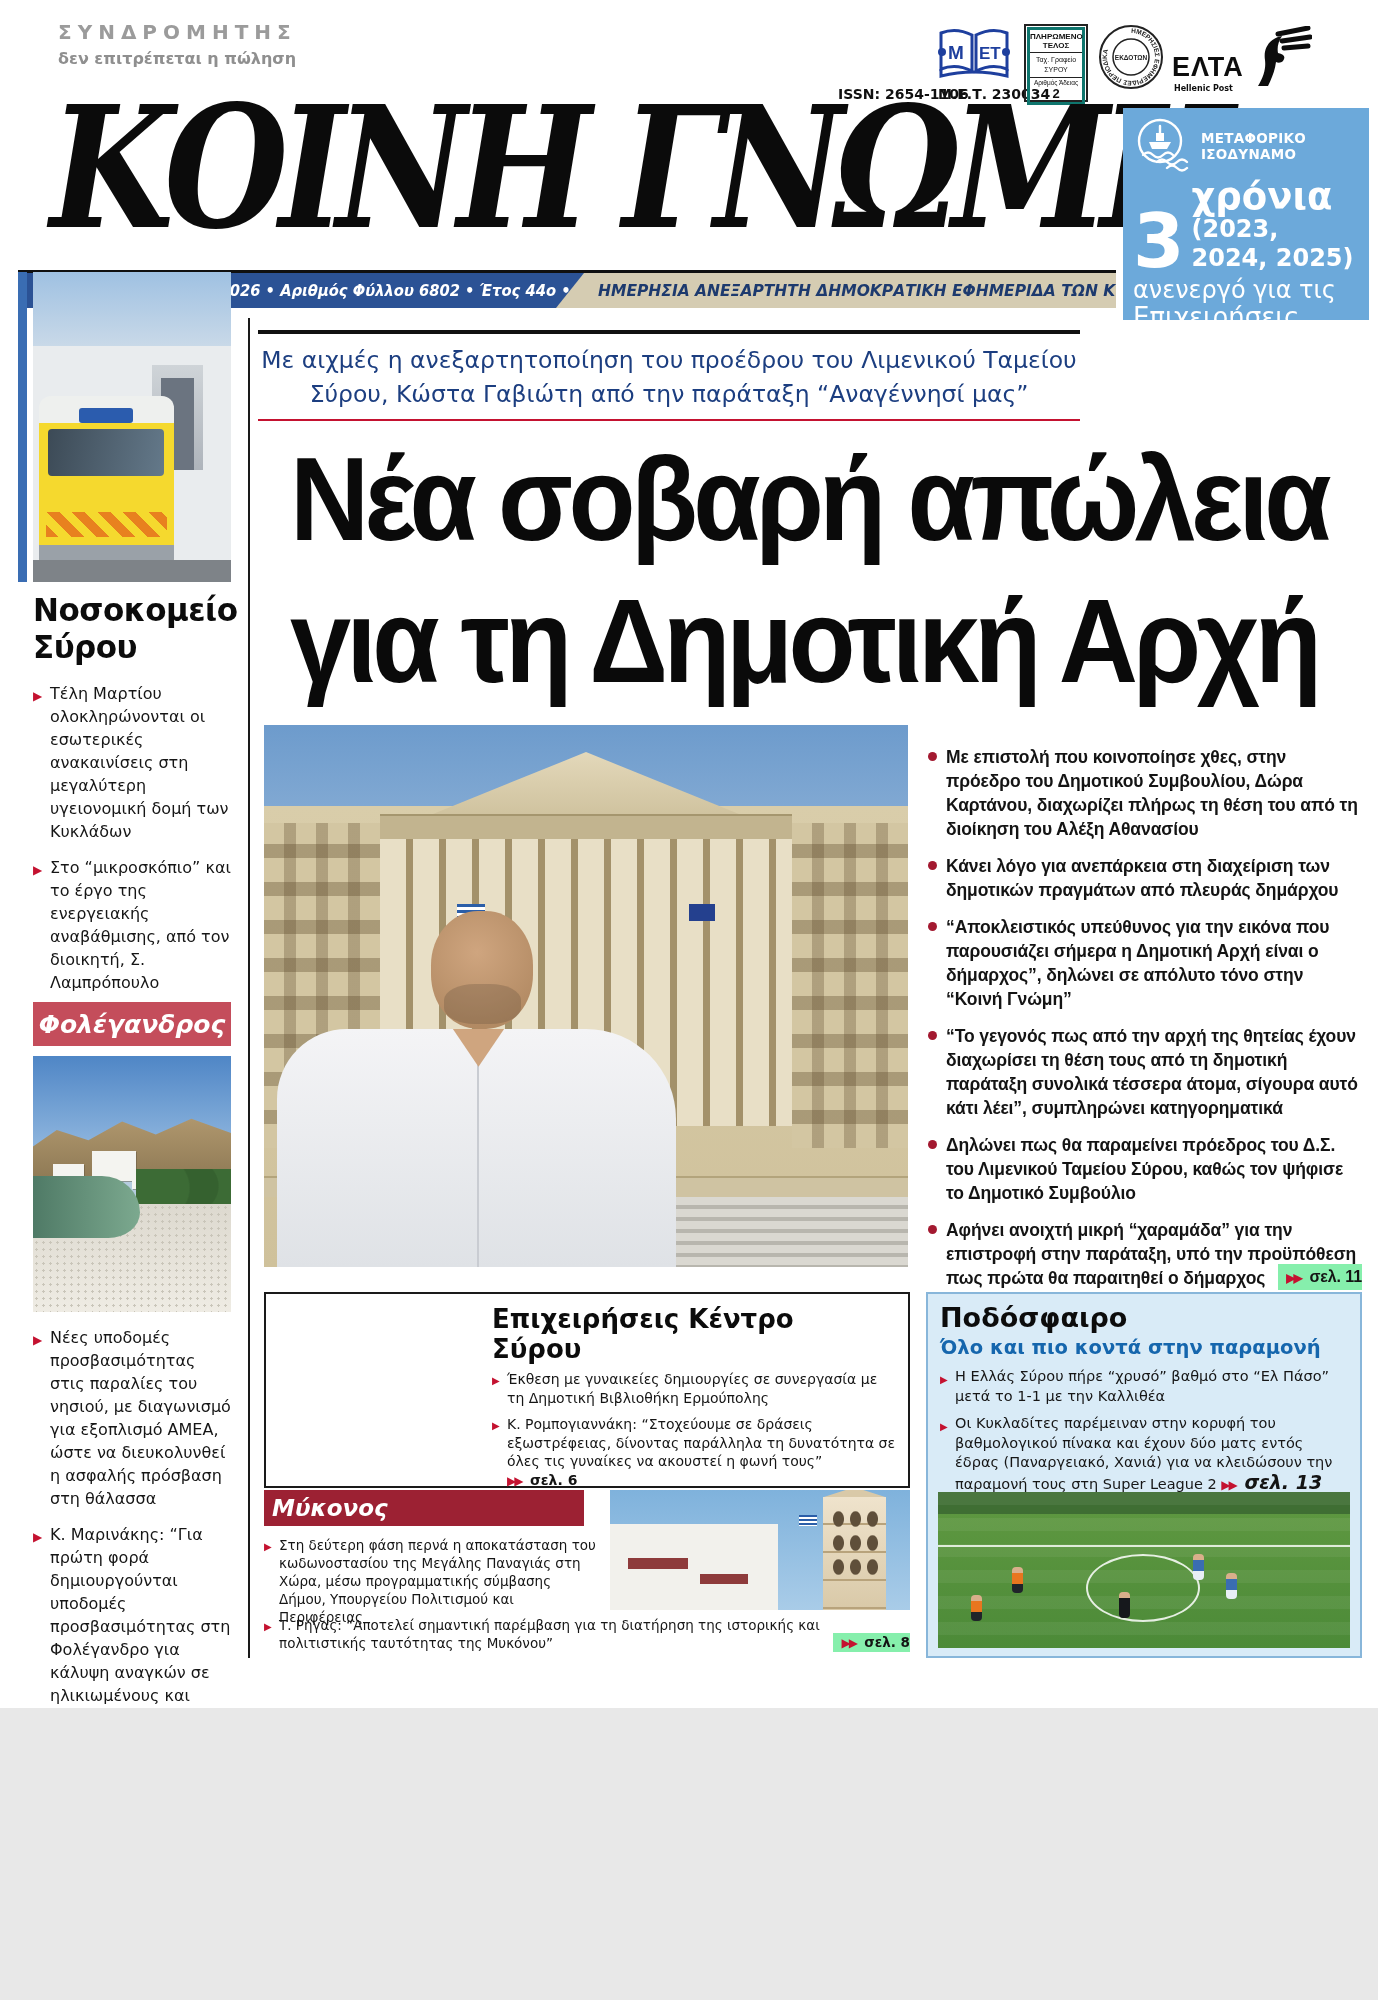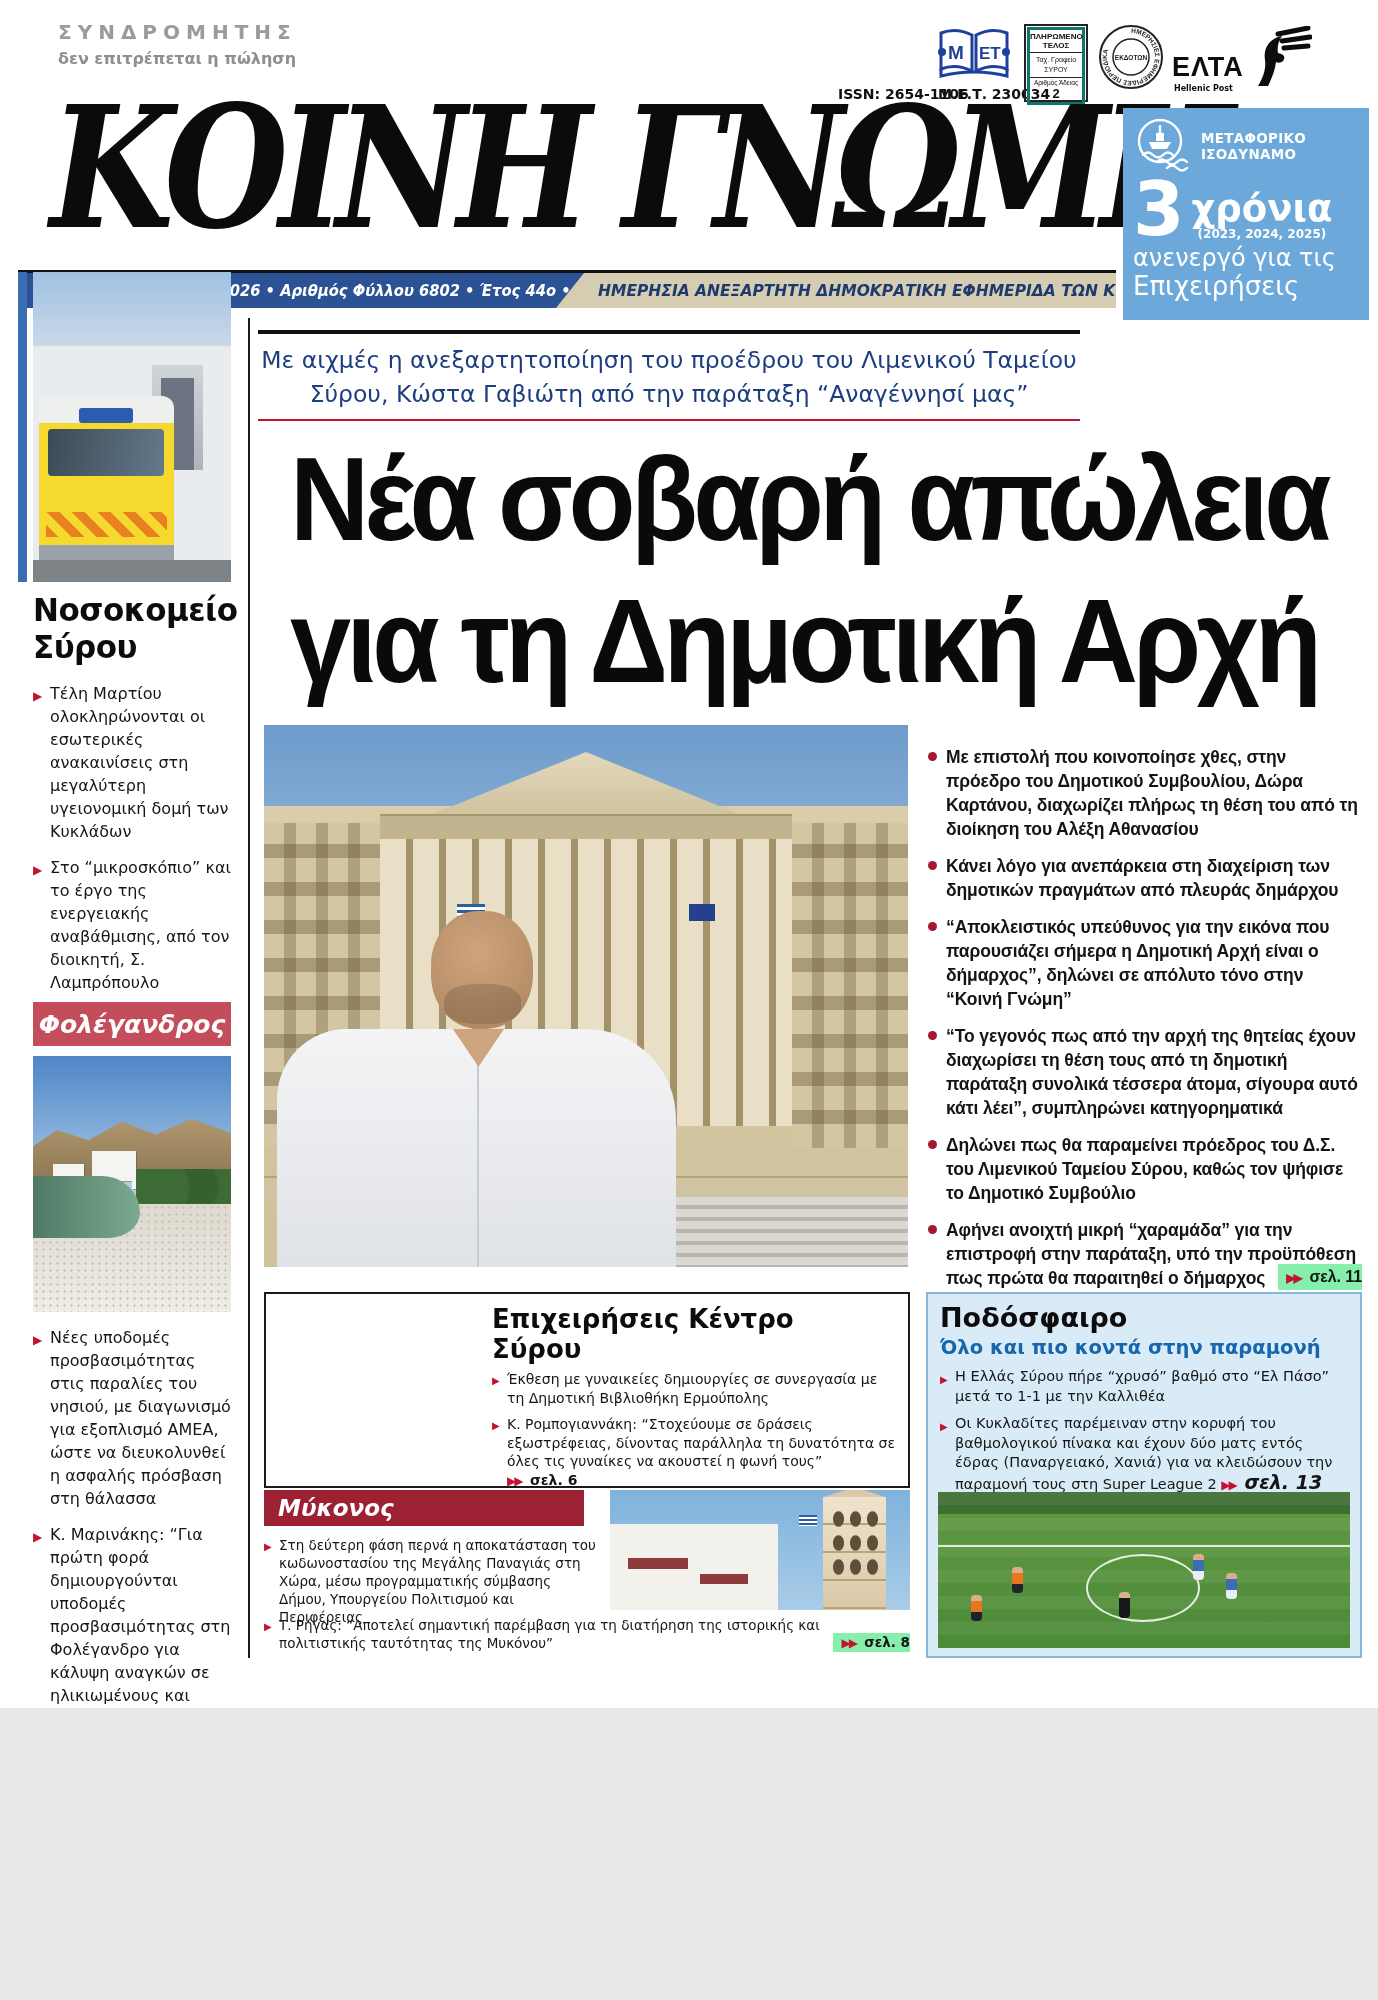--- a/index.html
+++ b/index.html
@@ -36,21 +36,21 @@
             transform:scale(.95,1.12);transform-origin:left top;white-space:nowrap;}
 
   
   .badge{position:absolute;left:1123px;top:108px;width:246px;height:212px;background:#6ca9da;color:#fff;
          padding:8px 10px;font-family:"DejaVu Sans",sans-serif;}
   .badge-top{display:flex;align-items:center;gap:6px;}
   .badge-brand{font-size:13.5px;font-weight:800;line-height:1.15;letter-spacing:.3px;}
   .badge-mid{display:flex;align-items:flex-end;gap:7px;margin-top:0px;}
   .badge-num{font-size:74px;font-weight:800;line-height:.85;}
   .badge-yw{font-size:37px;font-weight:800;line-height:1;}
-  .badge-yl{font-size:12px;font-weight:600;line-height:1.2;text-align:center;}
+  .badge-yl{font-size:24px;font-weight:600;line-height:1.2;}
   .badge-b1{font-size:24px;font-weight:500;line-height:1.12;margin-top:4px;}
   .badge-b2{font-size:26px;font-weight:500;line-height:1.1;}
 
   
   .dateline{position:absolute;left:18px;top:270px;width:1098px;height:38px;background:#2b5295;
             border-top:3px solid #101010;}
   .date-text{position:absolute;left:26px;top:8px;color:#fff;font-weight:bold;font-style:italic;
              font-size:16px;white-space:nowrap;transform:scaleX(.92);transform-origin:left center;}
   .tagline{position:absolute;right:0;top:0;bottom:0;width:560px;background:#d5ccb2;
            clip-path:polygon(28px 0,100% 0,100% 100%,0 100%);display:flex;align-items:center;
@@ -101,21 +101,21 @@
             border:2px solid #88b6da;padding:8px 12px;}
   .fb-title{font-size:27px;font-weight:900;color:#0c0c0c;}
   .fb-sub{font-size:19.5px;font-weight:800;color:#1566ad;margin-top:3px;}
   .fb-bullets{margin-top:8px;}
   .fb-bullet{position:relative;padding-left:15px;margin-bottom:8px;font-size:14.5px;line-height:19.5px;color:#161616;}
   .fb-bullet .tri{top:3px;font-size:10px;}
 
   
   .mykonos{position:absolute;left:264px;top:1490px;width:646px;height:168px;}
   .myk-banner{position:absolute;left:0;top:0;width:320px;height:36px;background:#9c2133;color:#fff;
-              display:flex;align-items:center;padding-left:14px;font-size:23px;font-weight:800;font-style:italic;}
+              display:flex;align-items:center;padding-left:8px;font-size:23px;font-weight:800;font-style:italic;}
   .myk-b1{position:absolute;left:0;top:46px;width:332px;}
   .myk-b2{position:absolute;left:0;top:126px;width:646px;padding-right:4px;}
   .myk-bullet{position:relative;padding-left:15px;font-size:13.5px;line-height:18px;color:#161616;}
   .myk-bullet .tri{top:2px;font-size:10px;}
 
   
   .onex{position:absolute;left:18px;top:1765px;width:1342px;height:222px;background:#0b0b0e;}
   .onex-title{position:absolute;left:215px;right:8px;top:0;bottom:26px;display:flex;align-items:center;
               justify-content:center;color:#fff;font-family:"Liberation Sans",sans-serif;font-weight:bold;
               font-size:100px;letter-spacing:1px;white-space:nowrap;}

